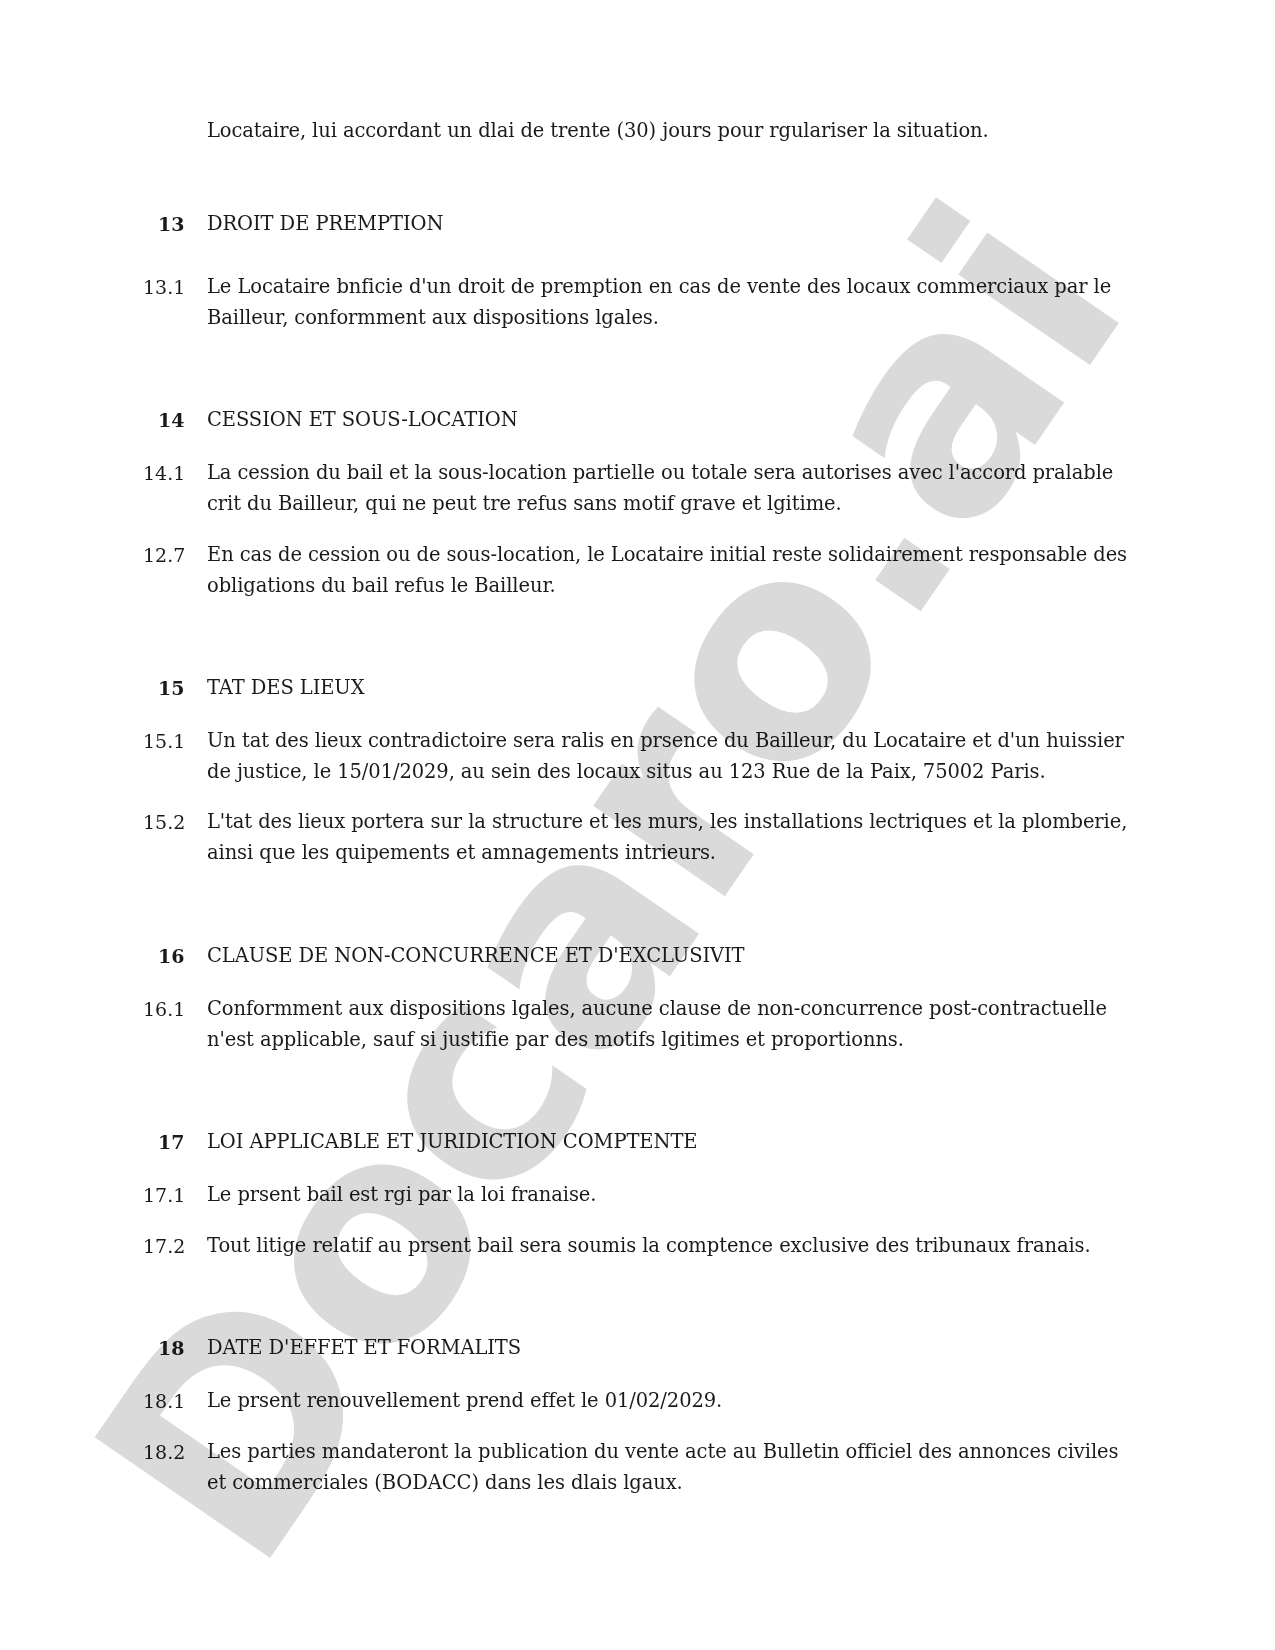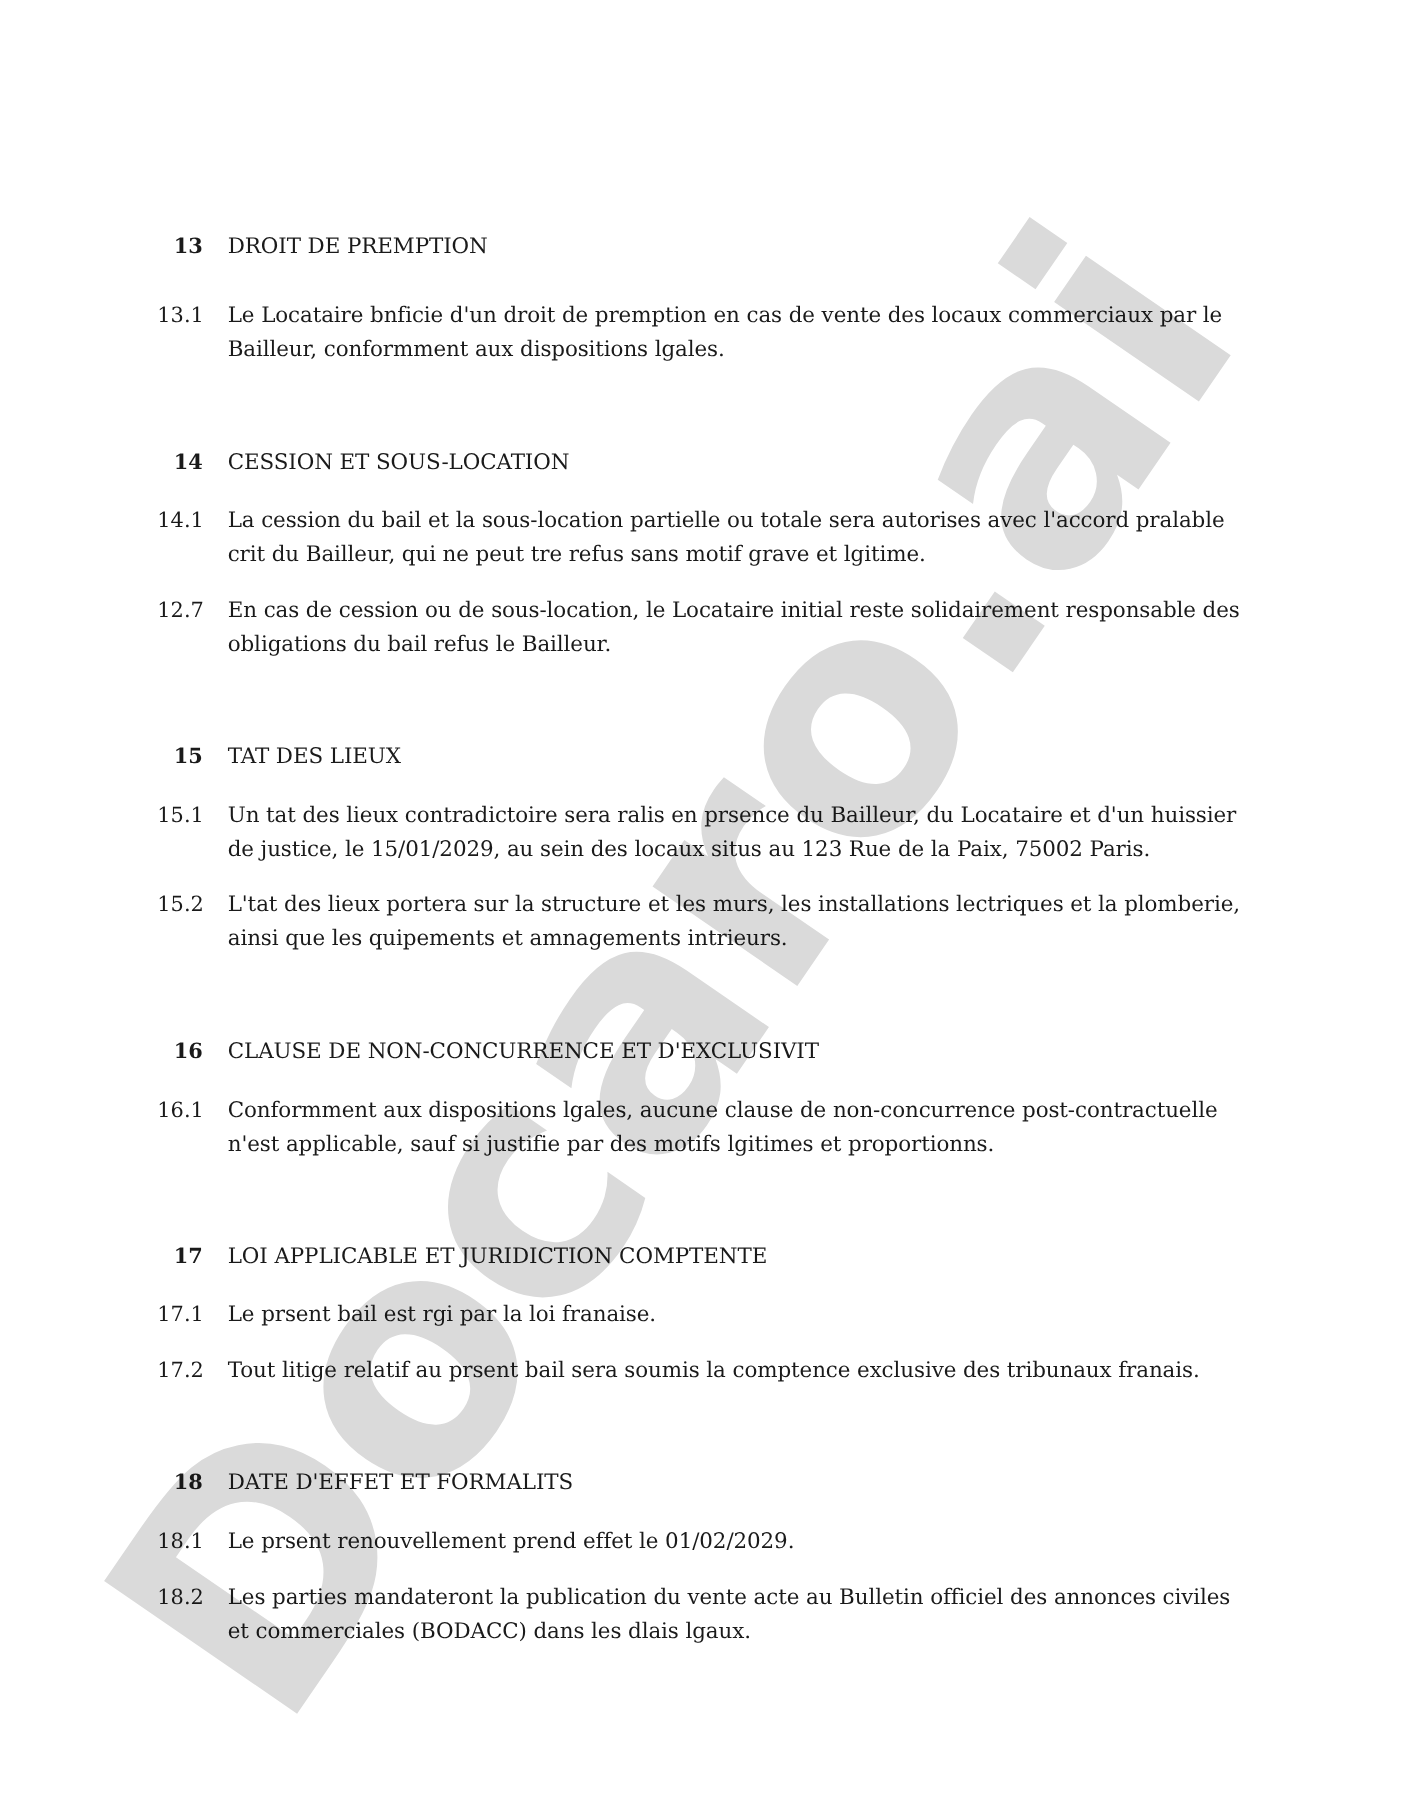--- a/index.html
+++ b/index.html
@@ -18,20 +18,21 @@
     font-weight: bold; font-size: 292px; line-height: 1; color: #dadada;
     white-space: nowrap; letter-spacing: -2px; pointer-events: none;
     mix-blend-mode: multiply;
   }
 </style>
 </head>
 <body>
 
 <div class="page">
 
+  <div class="line" style="top:116px">Locataire, lui accordant un dlai de trente (30) jours pour rgulariser la situation.</div>
 
   <div>
     <div class="num head-num" style="top:209px">13</div>
     <div class="line head" style="top:209px">DROIT DE PREMPTION</div>
     <div class="num sub-num" style="top:272px">13.1</div>
     <div class="line" style="top:272px">Le Locataire bnficie d'un droit de premption en cas de vente des locaux commerciaux par le</div>
     <div class="line" style="top:303px">Bailleur, conformment aux dispositions lgales.</div>
   </div>
 
   <div>

